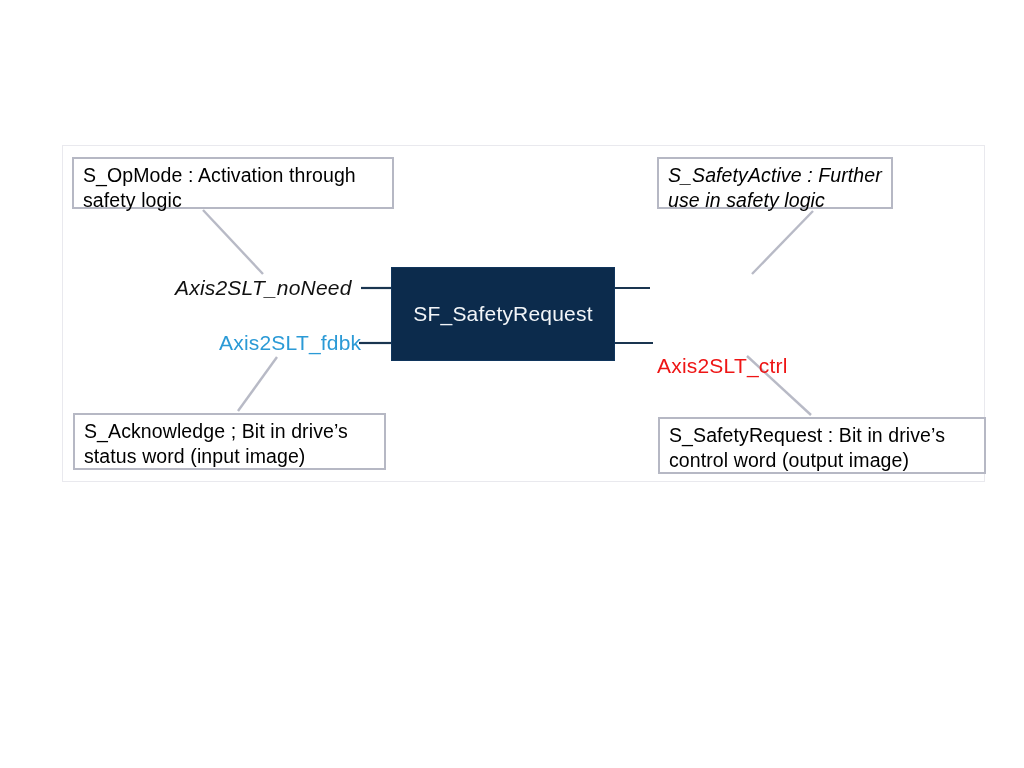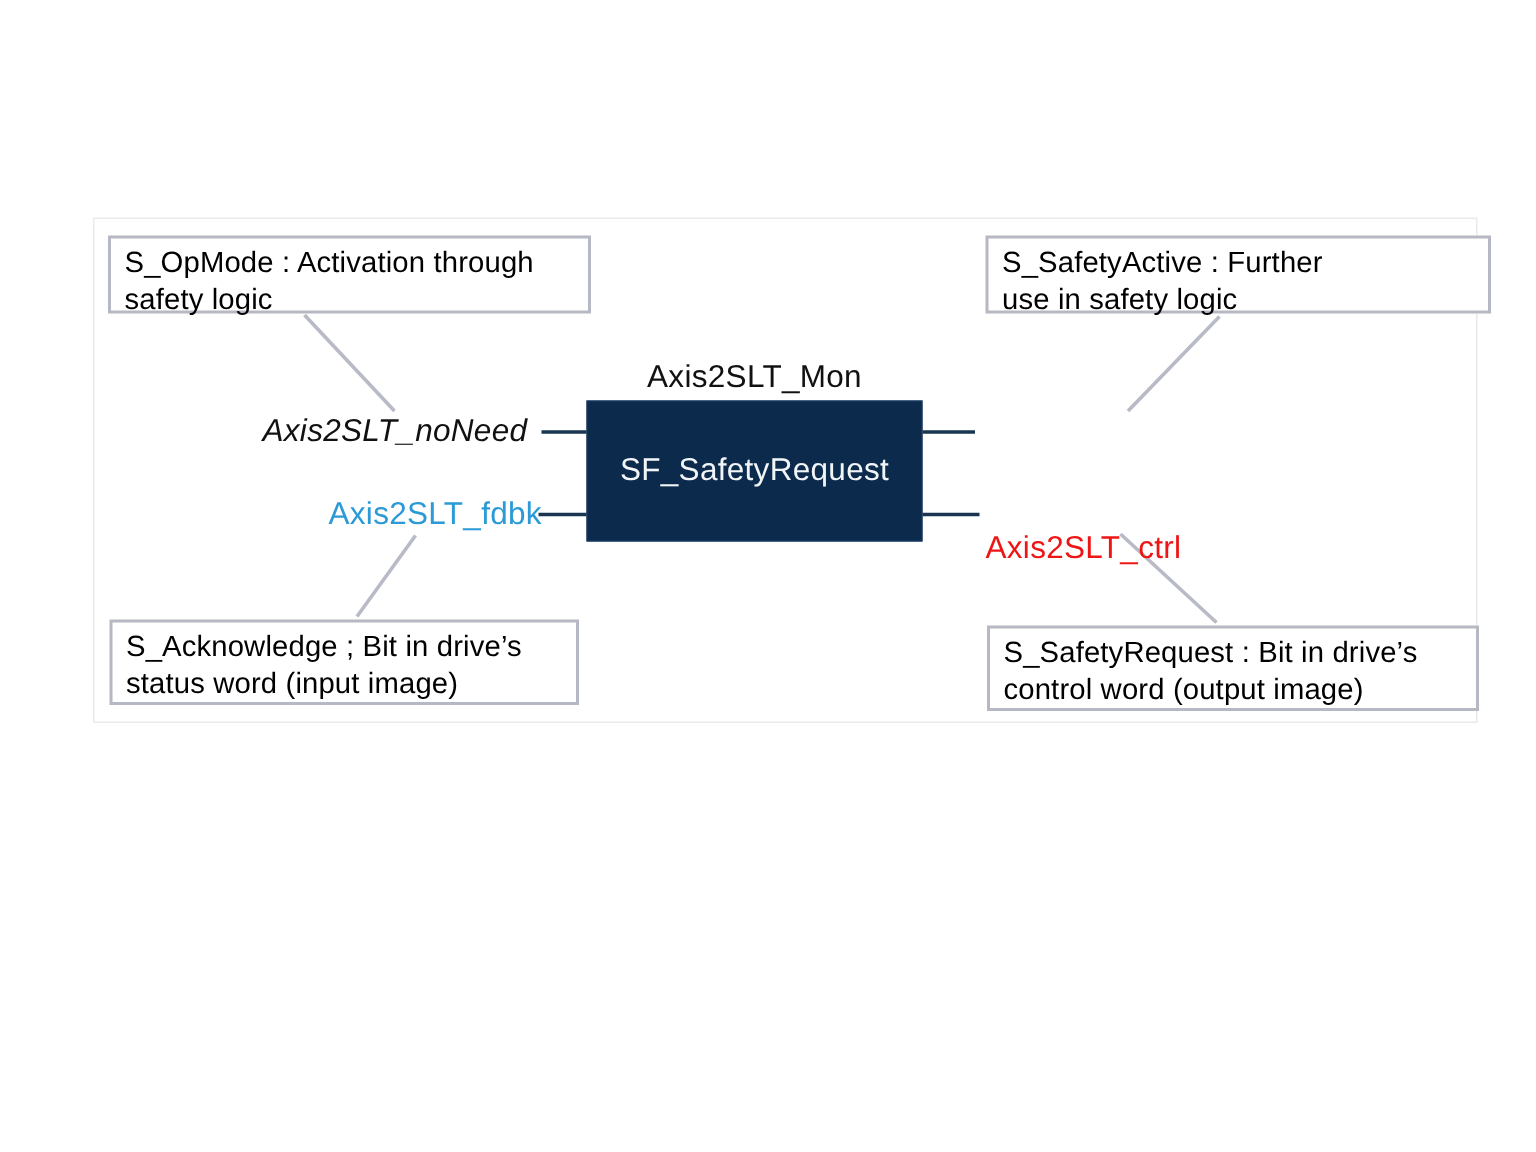--- a/index.html
+++ b/index.html
@@ -53,21 +53,21 @@
     border: 2px solid #b6b8c4;
     background: #ffffff;
     color: #000000;
     font-size: 19.5px;
     line-height: 25px;
     letter-spacing: 0.1px;
     padding: 4px 8px 4px 9px;
     white-space: pre-line;
   }
   .note-opmode      { left: 72px;  top: 157px; width: 322px; height: 52px; }
-  .note-safetyactive{ left: 657px; top: 157px; width: 337px; height: 52px; }
+  .note-safetyactive{ left: 657px; top: 157px; width: 236px; height: 52px; font-style: italic; }
   .note-acknowledge { left: 73px;  top: 413px; width: 313px; height: 57px; }
   .note-safetyreq   { left: 658px; top: 417px; width: 328px; height: 57px; }
 
   
   .fb-block {
     position: absolute;
     left: 391px;
     top: 267px;
     width: 224px;
     height: 94px;
@@ -153,21 +153,20 @@
 
   <div class="note note-safetyactive">S_SafetyActive : Further
 use in safety logic</div>
 
   <div class="note note-safetyreq">S_SafetyRequest : Bit in drive’s
 control word (output image)</div>
 
   <div class="note note-acknowledge">S_Acknowledge ; Bit in drive’s
 status word (input image)</div>
 
-  <div class="fb-instance-name">Axis2SLT_Mon</div>
 
   <div class="fb-block">
     <div class="fb-block-label">SF_SafetyRequest</div>
   </div>
 
   <div class="port-label port-in-noneed">Axis2SLT_noNeed</div>
 
   <div class="port-label port-in-fdbk">Axis2SLT_fdbk</div>
 
 

